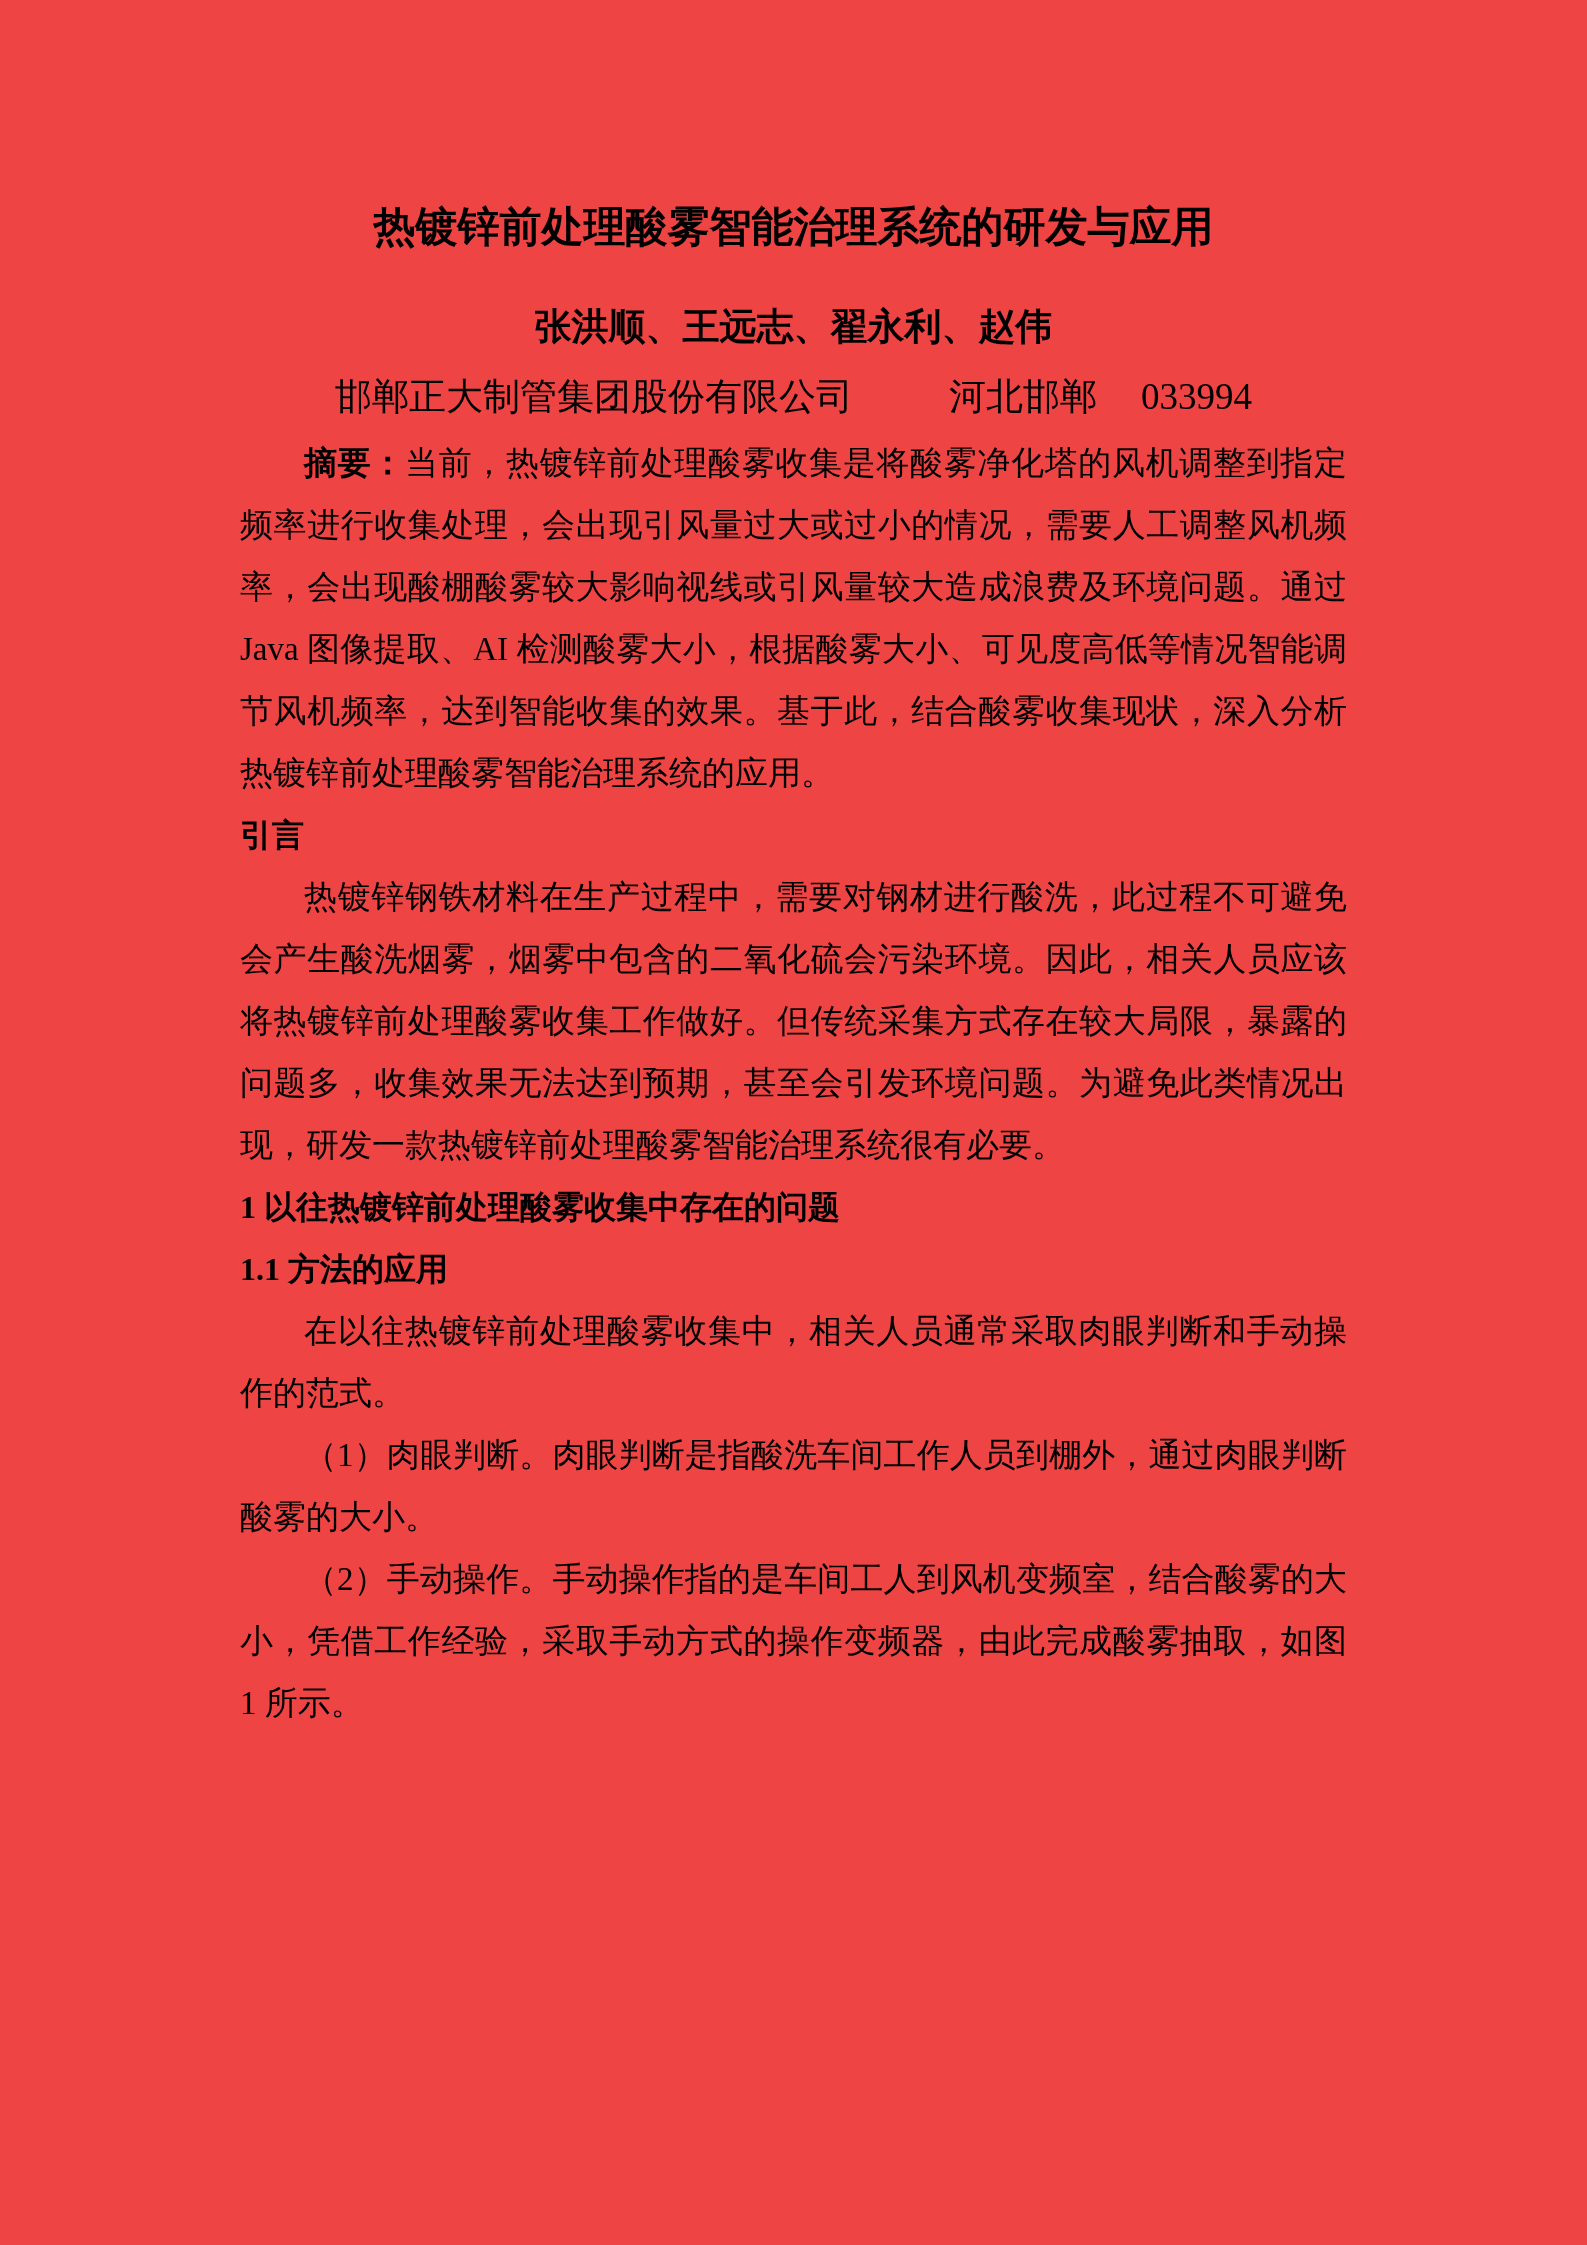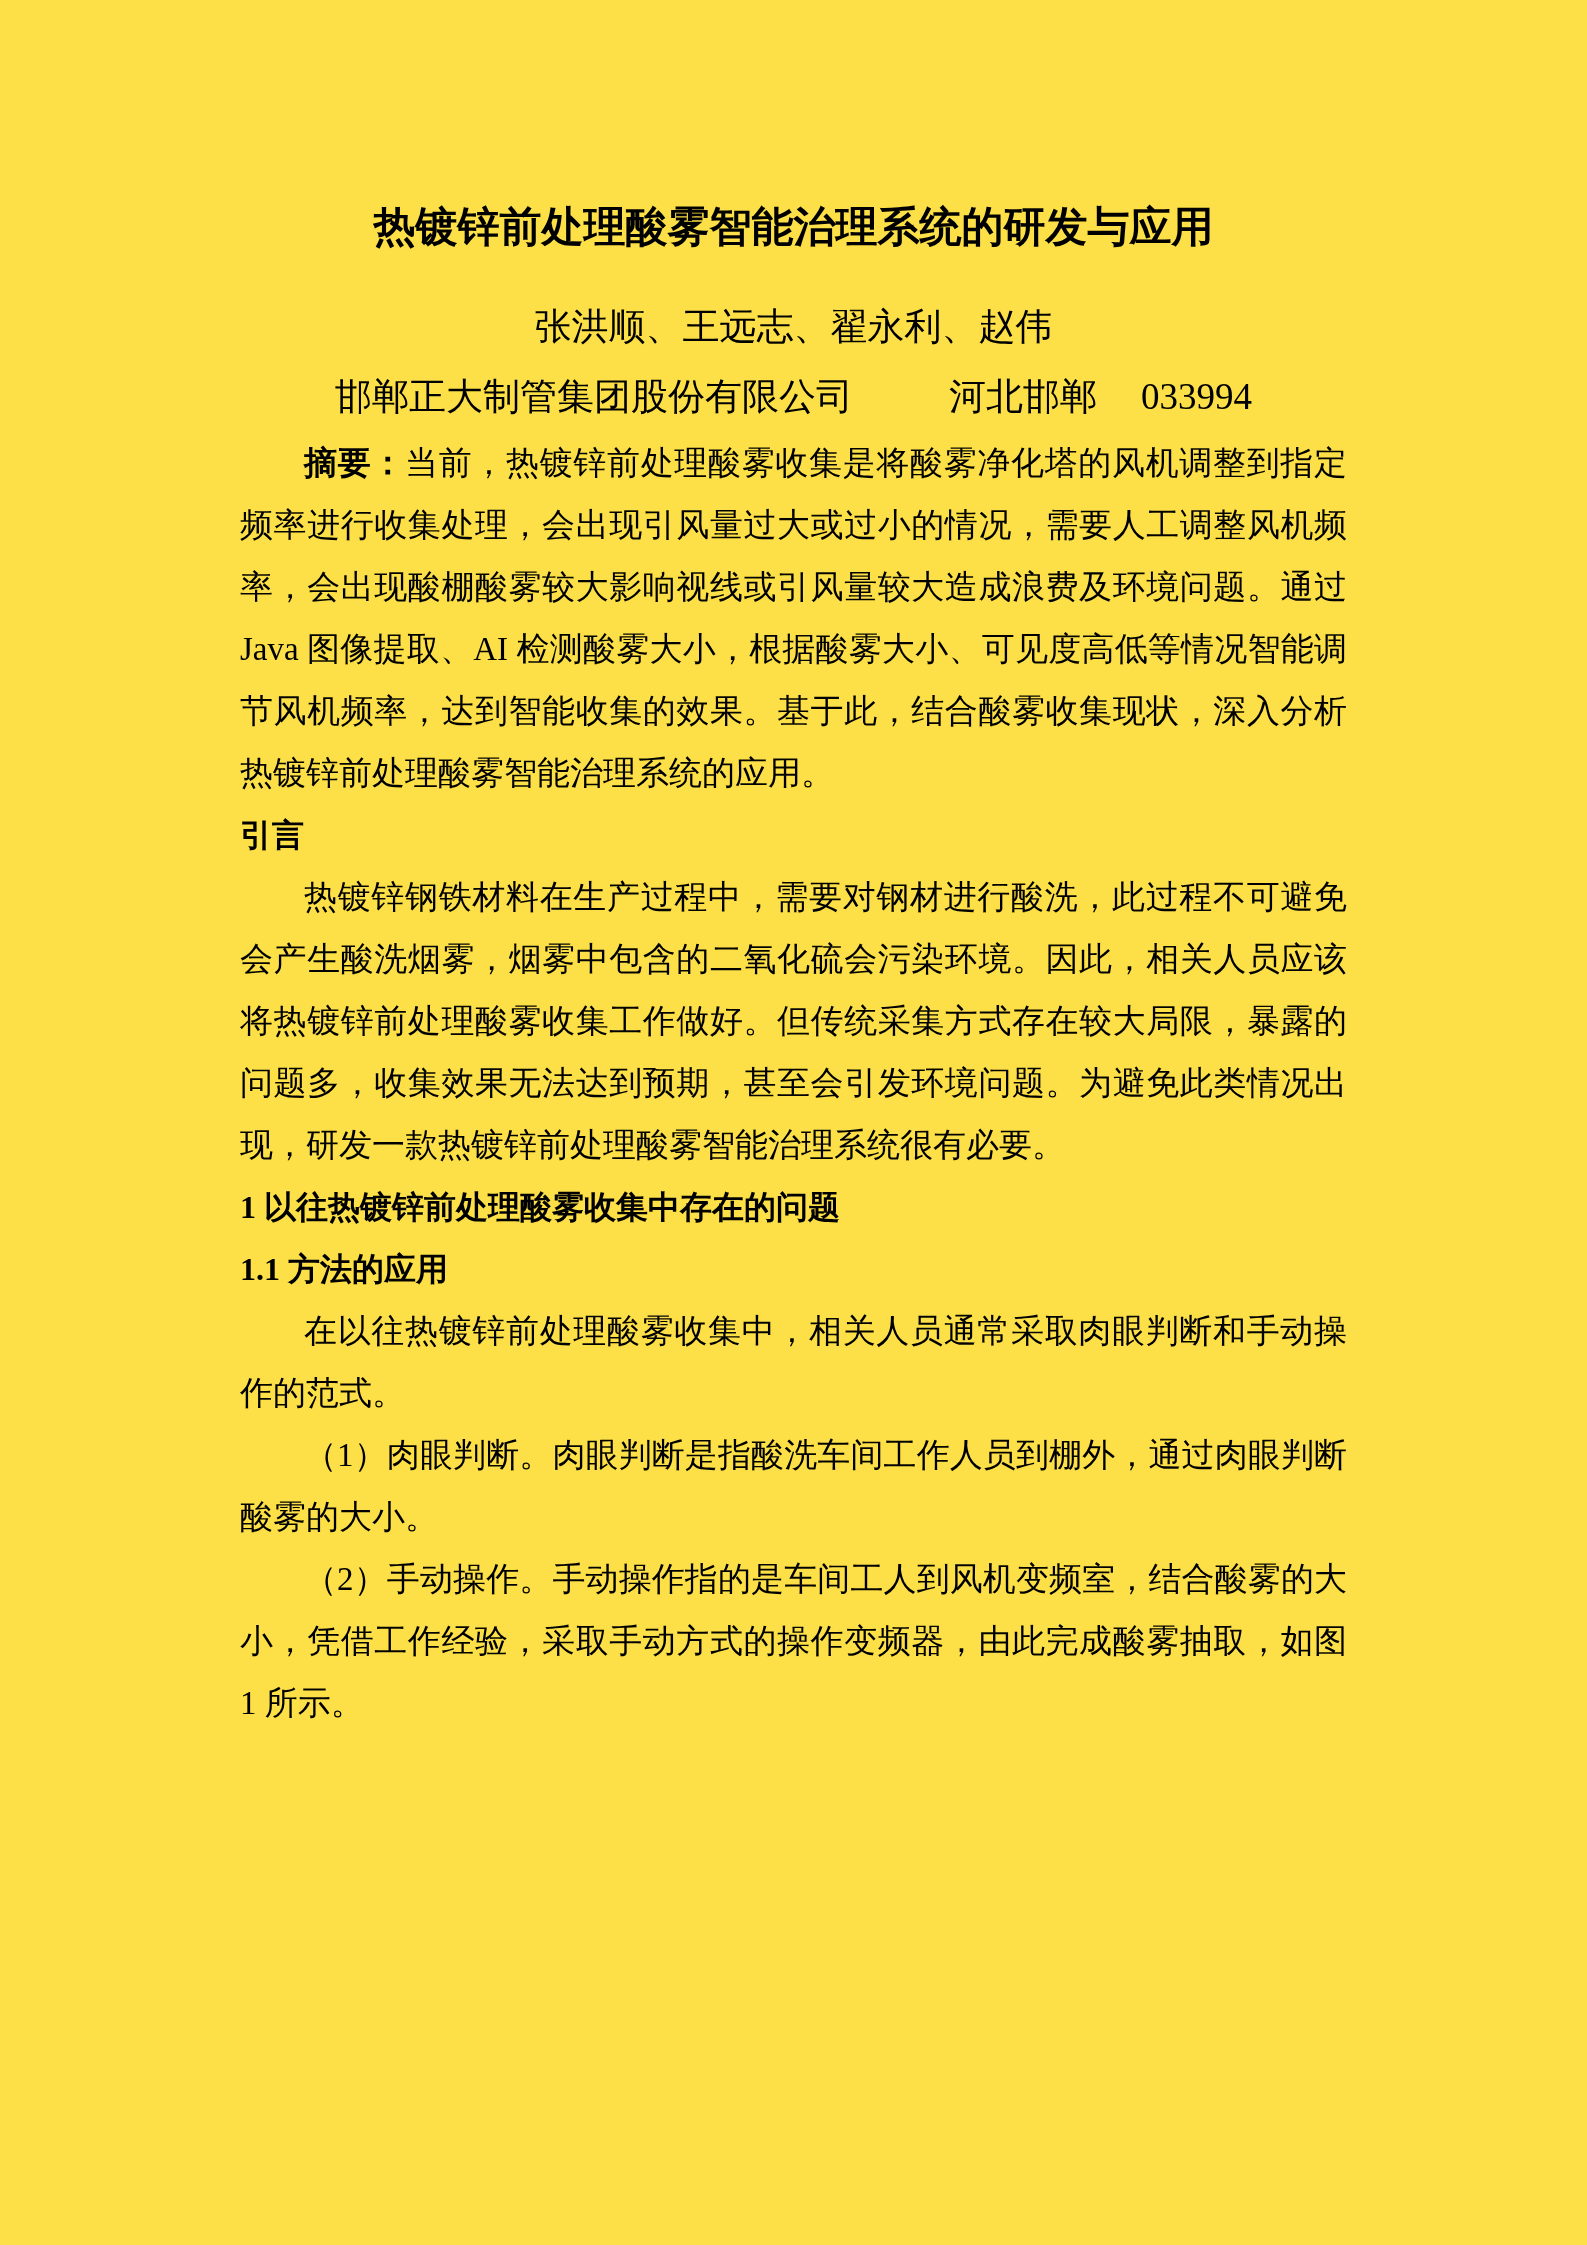--- a/index.html
+++ b/index.html
@@ -1,39 +1,39 @@
 <!DOCTYPE html>
 <html><head>
 <meta charset="utf-8">
 <style>
   html, body { margin: 0; padding: 0; background: #ffffff; }
   .page {
     position: relative;
     width: 1587px;
     height: 2245px;
     margin: 0 auto;
-    background: #fde047;
+    background: #ef4444;
     box-sizing: border-box;
     padding: 0 240px;
     color: #000000;
     font-family: "Liberation Serif", "DejaVu Serif", serif;
     overflow: hidden;
   }
   .doc-title {
     margin: 192px 0 0 0;
     font-size: 42px;
     line-height: 70px;
     font-weight: bold;
     text-align: center;
   }
   .authors {
     margin: 30px 0 0 0;
     font-size: 37px;
     line-height: 70px;
-    font-weight: normal;
+    font-weight: bold;
     text-align: center;
   }
   .affiliation {
     margin: 0;
     font-size: 37px;
     line-height: 70px;
     font-weight: normal;
     text-align: center;
   }
   .aff-gap-wide { margin-left: 96px; }

